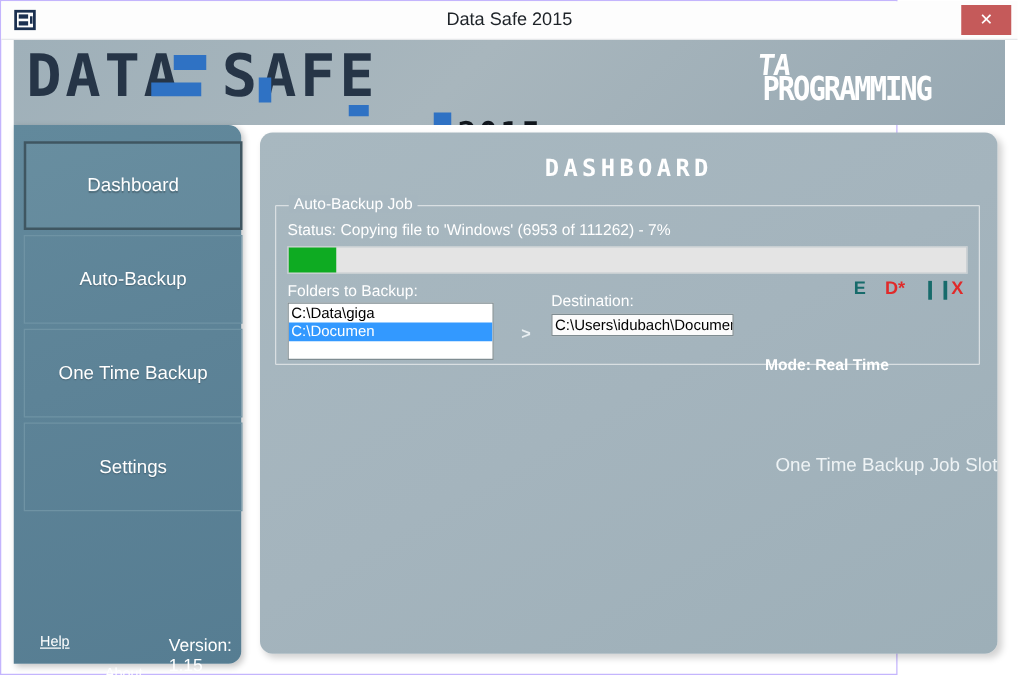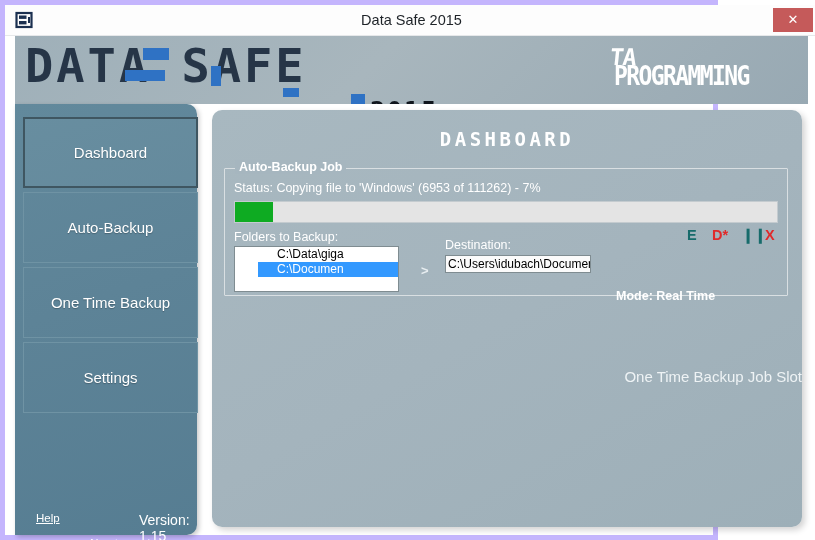--- a/index.html
+++ b/index.html
@@ -16,21 +16,21 @@
   }
 
   
   #window {
     position: absolute;
     left: 0; top: 0;
     width: 718px;
     height: 540px;
     background: #ffffff;
     box-sizing: border-box;
-    border: 5px solid #c4b5fd;
+    border: 1px solid #c4b5fd;
   }
 
   
   #titlebar {
     position: absolute;
     left: 0; top: 0;
     width: 813px;
     height: 30px;
     background: #fdfdfd;
     border-bottom: 1px solid #e6e8ea;
@@ -222,21 +222,20 @@
     border: 1px solid #d9dfe2;
     border-radius: 1px;
   }
   #job-group-title {
     position: absolute;
     left: 10px; top: -9px;
     background: #a6b6bf;
     padding: 0 4px;
     font-size: 12.5px;
     color: #ffffff;
-    font-weight: bold;
   }
   #status-text {
     position: absolute;
     left: 9px; top: 12px;
     font-size: 12.5px;
     color: #ffffff;
     white-space: nowrap;
   }
   #progress-track {
     position: absolute;
@@ -267,26 +266,25 @@
     width: 165px;
     height: 46px;
     background: #ffffff;
     box-sizing: border-box;
     border: 1px solid #7f8c91;
     overflow: hidden;
   }
   .folder-item {
     height: 15px;
     line-height: 15px;
-    padding-left: 19px;
+    padding-left: 2px;
     font-size: 12px;
     color: #000000;
     cursor: pointer;
     white-space: nowrap;
-    margin-left: 23px;
   }
   .folder-item.selected {
     background: #3399ff;
     color: #ffffff;
   }
 
   #arrow-sep {
     position: absolute;
     left: 196px; top: 94px;
     font-size: 13px;

